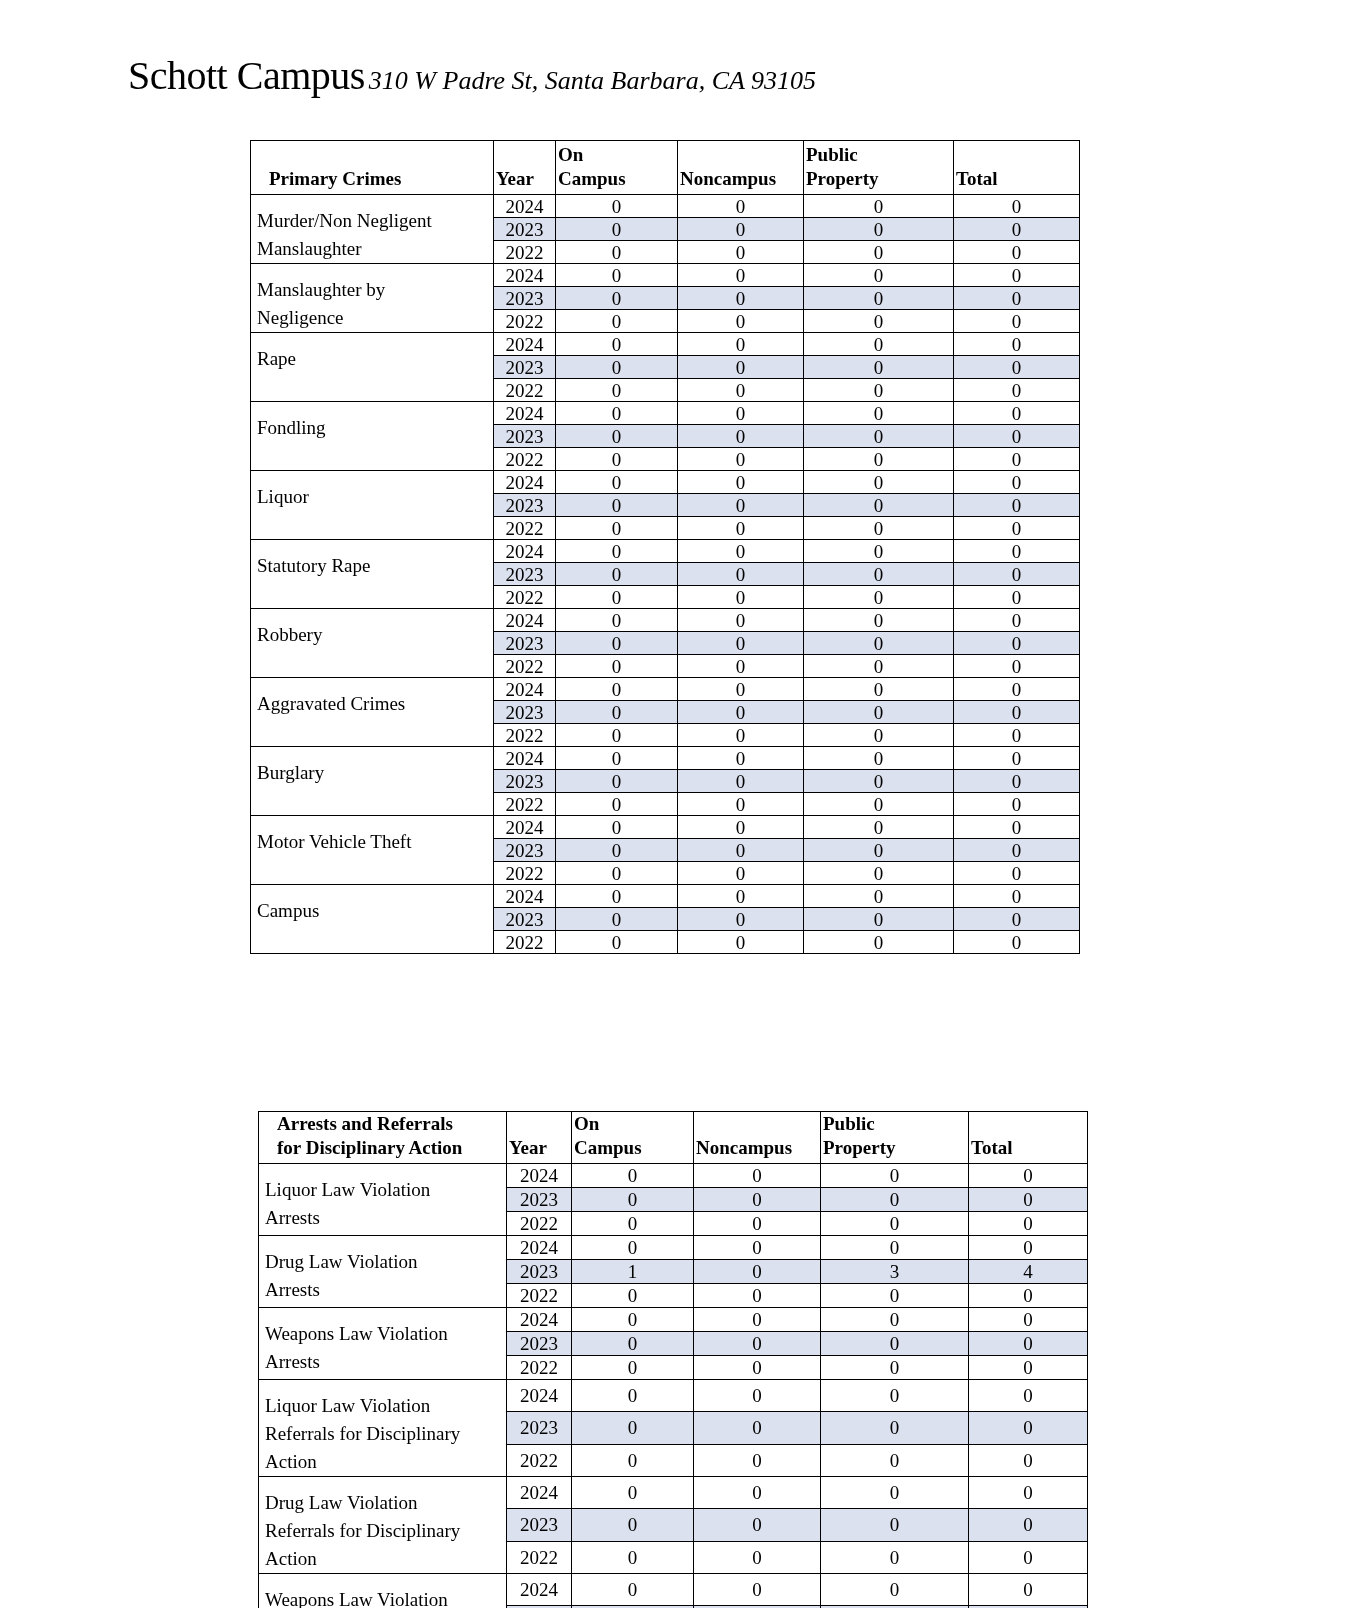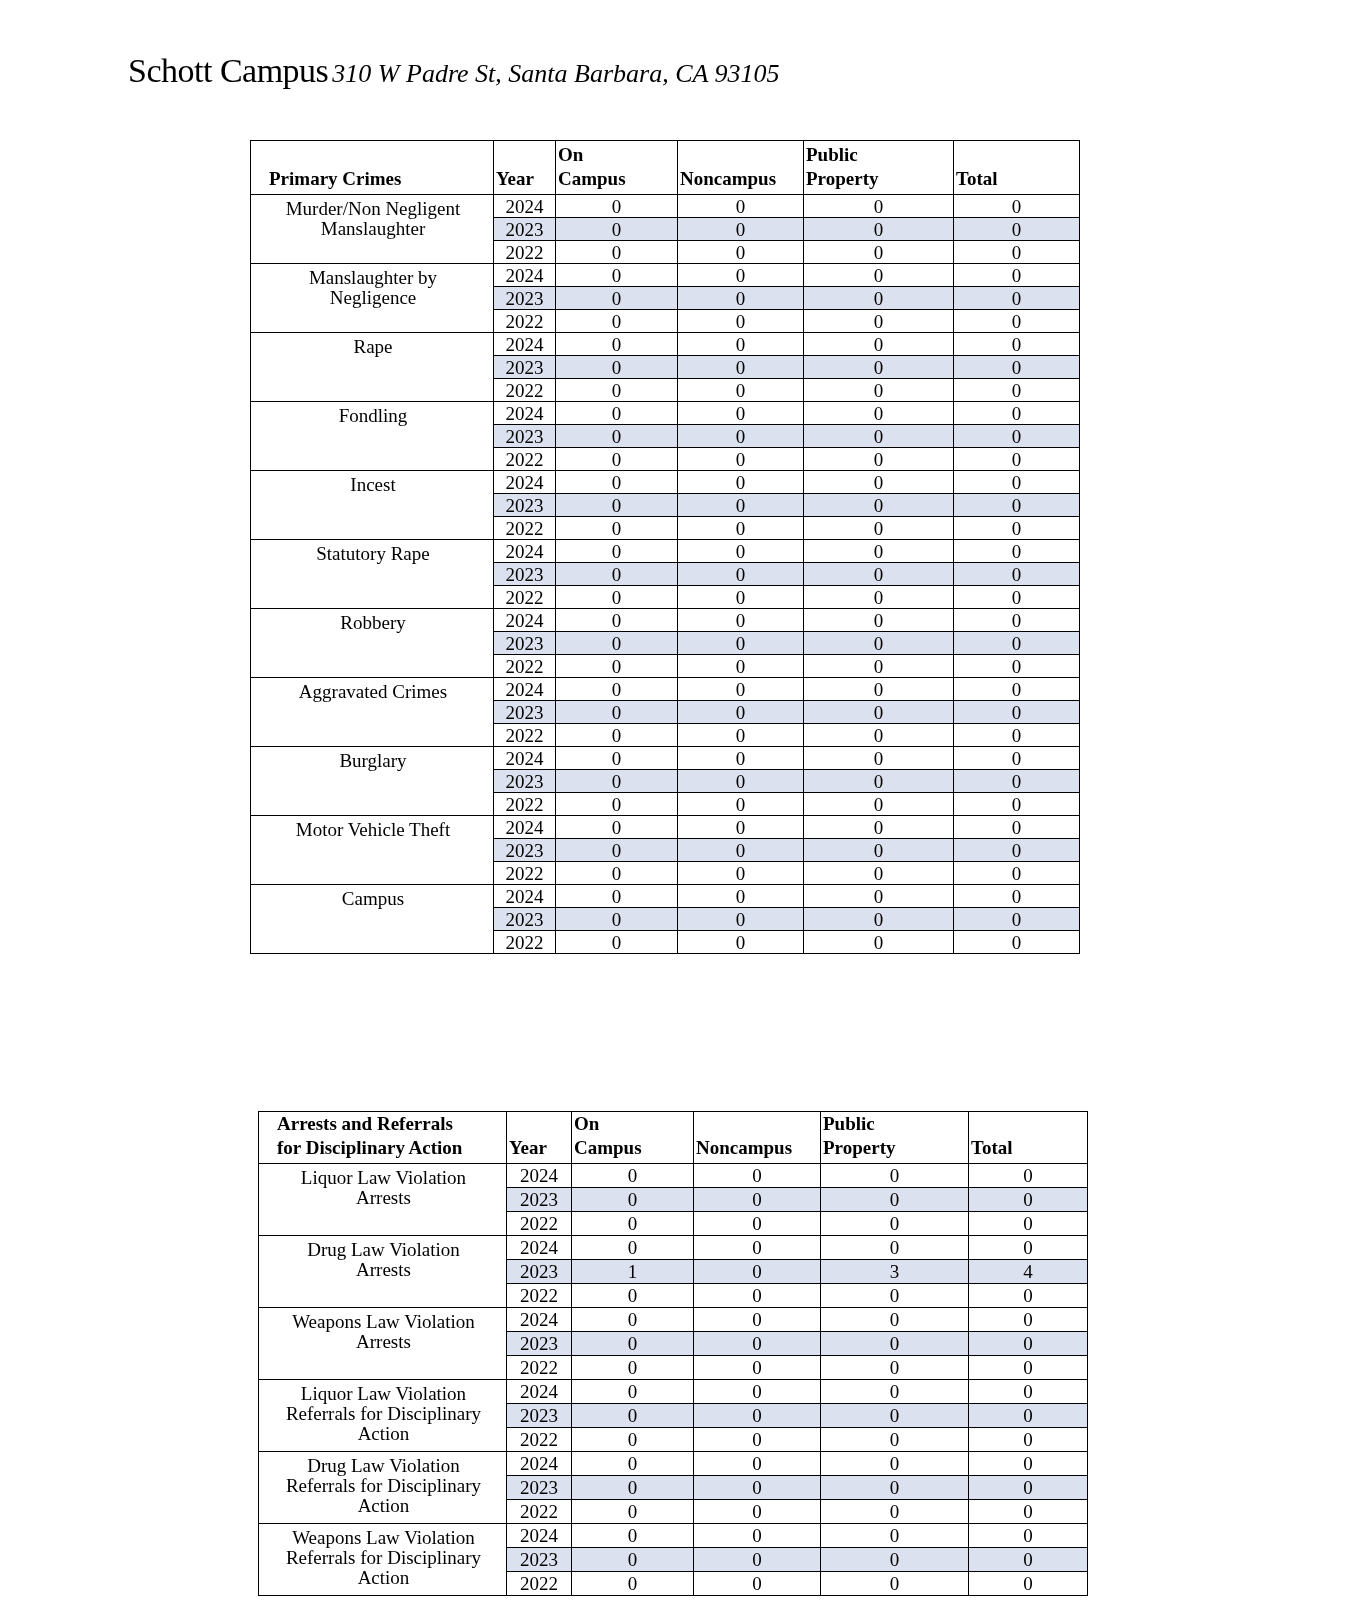--- a/index.html
+++ b/index.html
@@ -11,21 +11,21 @@
     height: 1608px;
     background: #ffffff;
     overflow: hidden;
   }
   .title {
     position: absolute;
     left: 128px;
     top: 52px;
     white-space: nowrap;
   }
-  .title .campus { font-size: 34px; letter-spacing: -0.5px; margin-top: 36px; }
+  .title .campus { font-size: 40px; letter-spacing: -0.5px; margin-top: 36px; }
   .title .addr   { font-size: 26px; font-style: italic; }
 
   table {
     position: absolute;
     border-collapse: collapse;
     table-layout: fixed;
     font-size: 19px;
     color: #000;
   }
   th, td {
@@ -44,24 +44,24 @@
     text-align: left;
     padding-left: 18px;
   }
   td {
     text-align: center;
     vertical-align: middle;
     line-height: 21px;
     padding: 0;
   }
   td.name-col {
-    text-align: center;
+    text-align: left;
     vertical-align: top;
-    padding: 4px 4px 0 6px;
-    line-height: 20px;
+    padding: 12px 4px 0 6px;
+    line-height: 28px;
   }
   tr.shaded td { background: var(--shade, #dbe1ee); }
 
   
   .t0 { left: 250px; top: 140px; }
   .t0 .c0{width:243px} .t0 .c1{width:62px} .t0 .c2{width:122px}
   .t0 .c3{width:126px} .t0 .c4{width:150px} .t0 .c5{width:126px}
   .t0 thead th { height: 54px; }
   .t0 tbody td { height: 23px; }
 
@@ -188,21 +188,21 @@
           <td>0</td>
         </tr>
         <tr>
           <td>2022</td>
           <td>0</td>
           <td>0</td>
           <td>0</td>
           <td>0</td>
         </tr>
         <tr>
-          <td class="name-col" rowspan="3">Incest</td>
+          <td class="name-col" rowspan="3">Liquor</td>
           <td>2024</td>
           <td>0</td>
           <td>0</td>
           <td>0</td>
           <td>0</td>
         </tr>
         <tr class="shaded">
           <td>2023</td>
           <td>0</td>
           <td>0</td>

